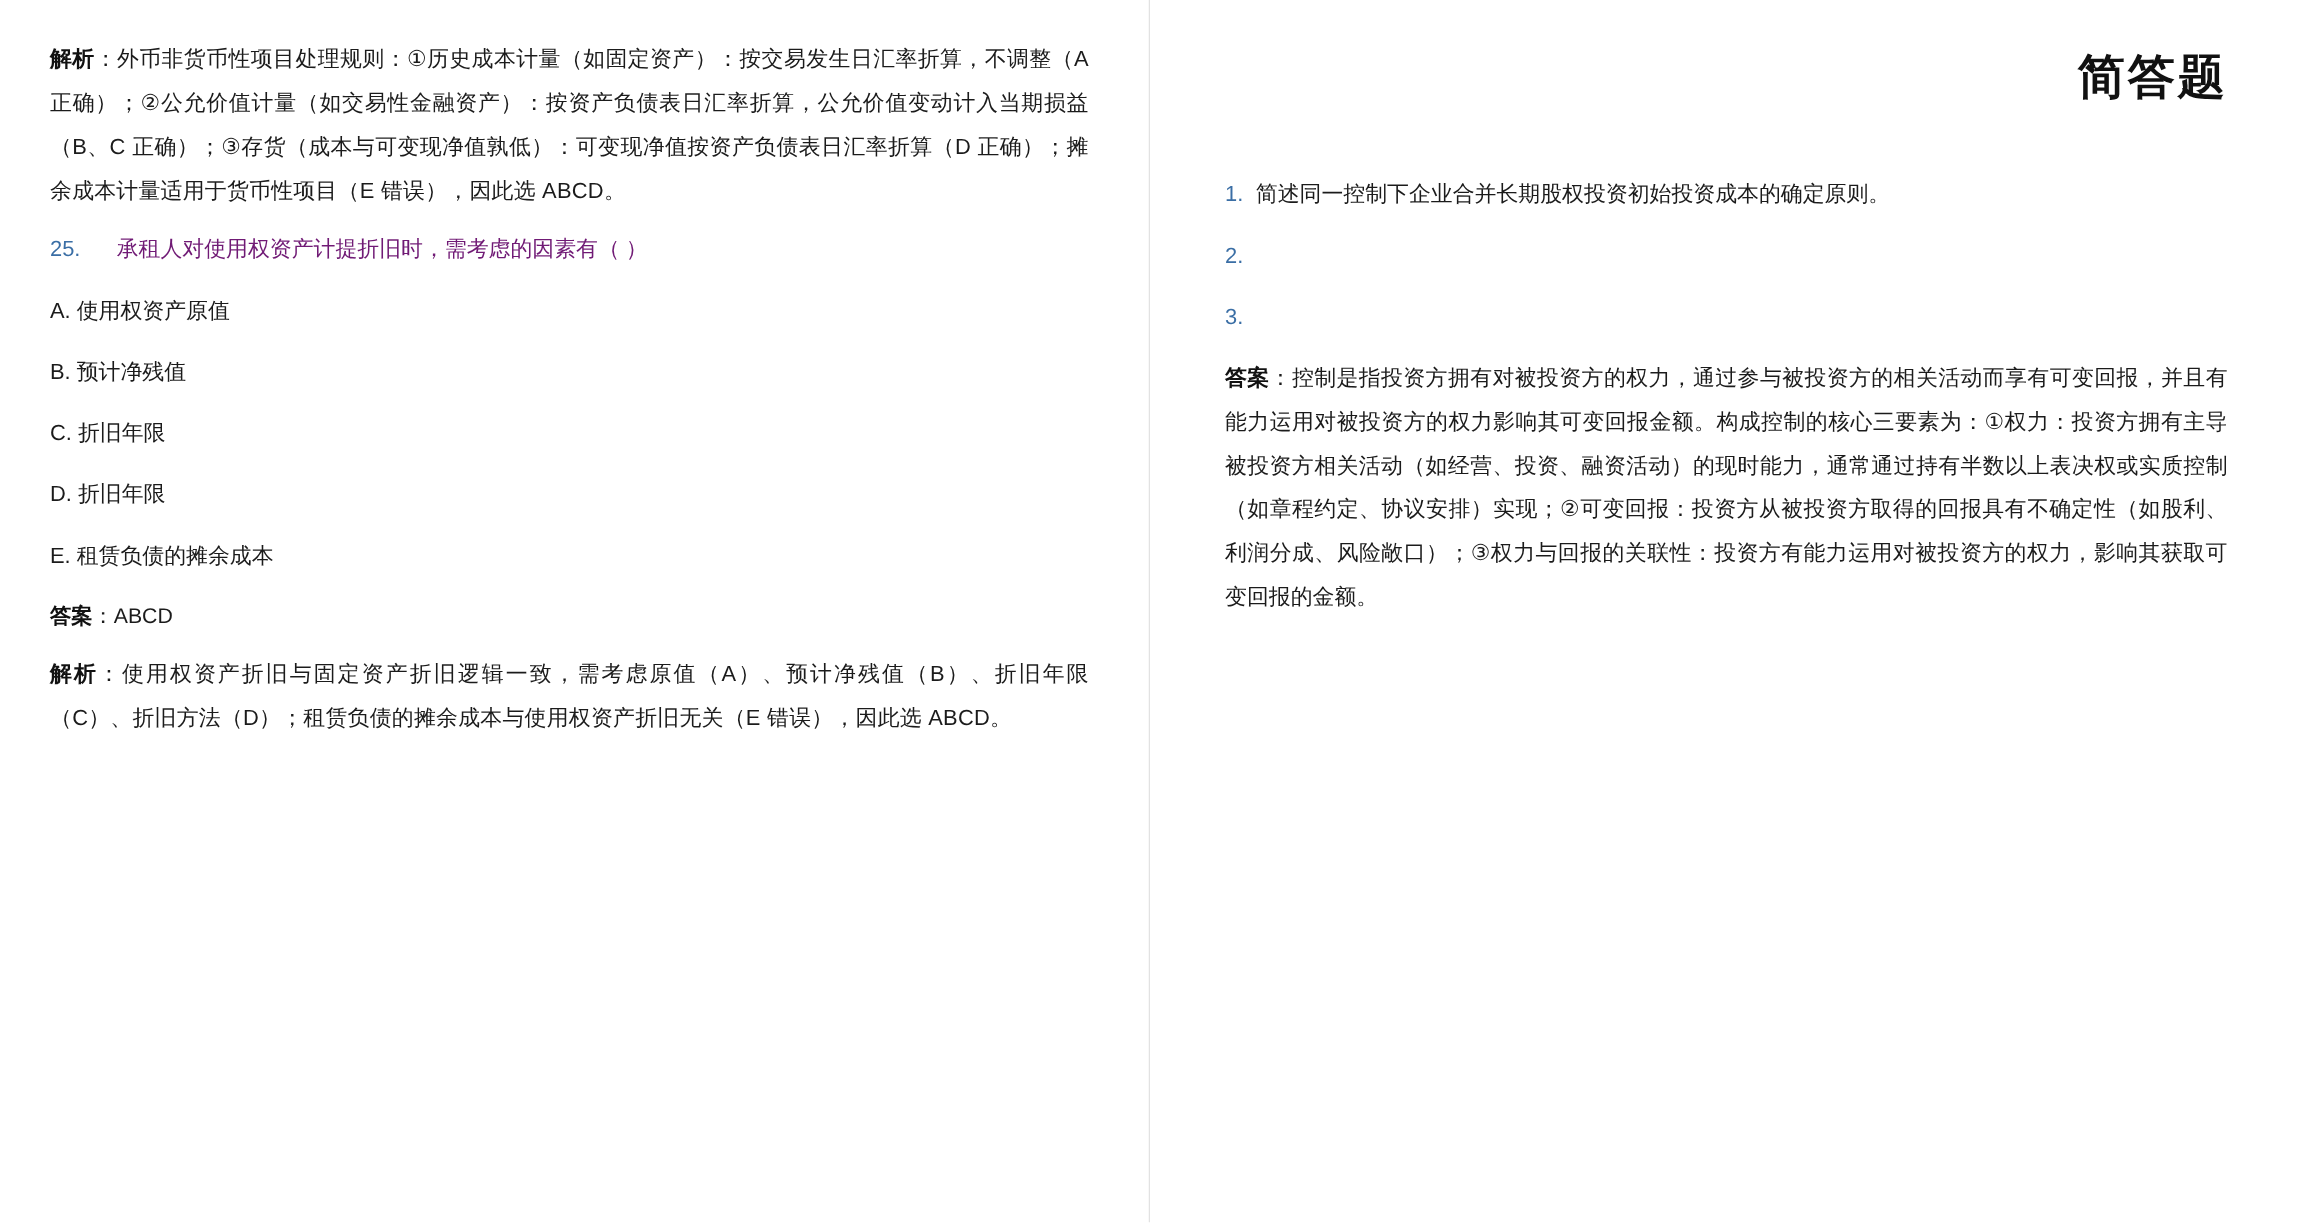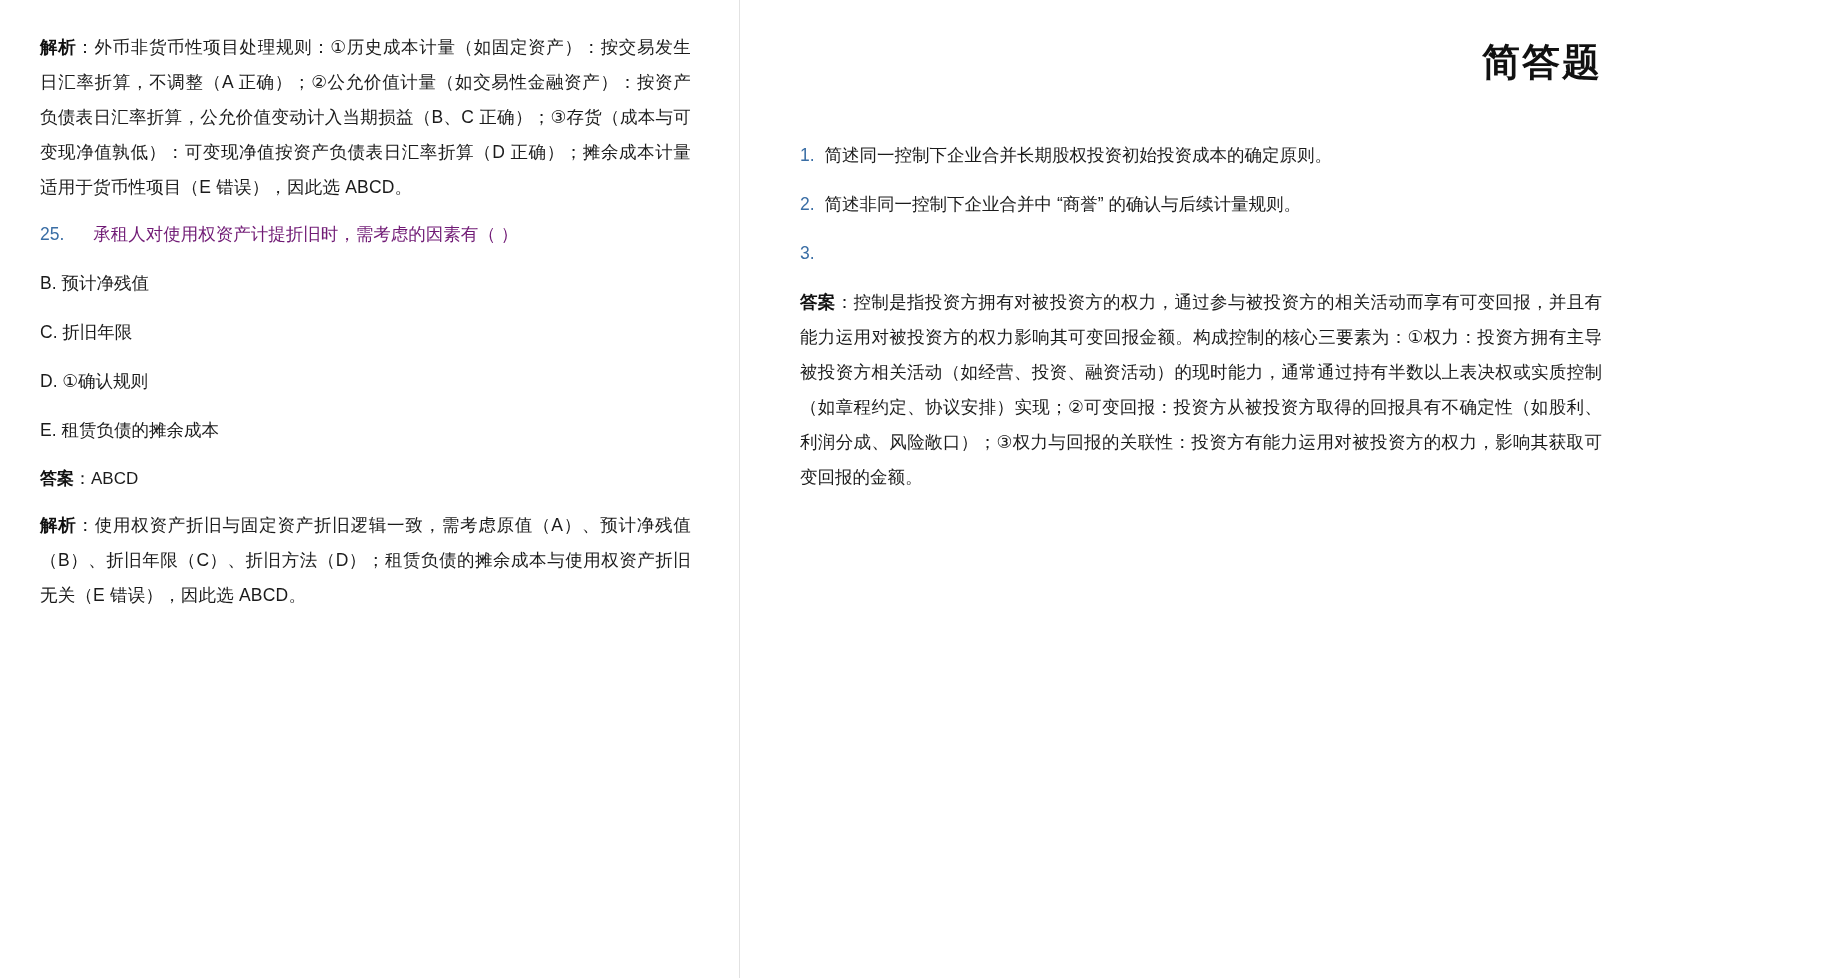--- a/index.html
+++ b/index.html
@@ -20,21 +20,21 @@
     height: 978px;
     box-sizing: border-box;
   }
   .col {
     box-sizing: border-box;
     height: 978px;
     overflow: hidden;
     position: relative;
   }
   .col-left {
-    width: 740px;
+    width: 920px;
     padding: 30px 48px 0 40px;
     border-right: 1px solid #e2e2e2;
   }
   .col-right {
     width: 922px;
     padding: 30px 60px 0 60px;
   }
 
   
   .p {
@@ -114,43 +114,43 @@
 
   <div class="col col-left">
 
     <p class="p"><span class="lbl">解析</span><span>：外币非货币性项目处理规则：①历史成本计量（如固定资产）：按交易发生日汇率折算，不调整（A 正确）；②公允价值计量（如交易性金融资产）：按资产负债表日汇率折算，公允价值变动计入当期损益（B、C 正确）；③存货（成本与可变现净值孰低）：可变现净值按资产负债表日汇率折算（D 正确）；摊余成本计量适用于货币性项目（E 错误），因此选 ABCD。</span></p>
 
     <div class="q-line">
       <span class="q-num">25.</span>
       <span class="q-text">承租人对使用权资产计提折旧时，需考虑的因素有（    ）</span>
     </div>
 
+    <p class="opt">A. 使用权资产原值</p>
     <p class="opt">B. 预计净残值</p>
     <p class="opt">C. 折旧年限</p>
-    <p class="opt">D. ①确认规则</p>
+    <p class="opt">D. 折旧年限</p>
     <p class="opt">E. 租赁负债的摊余成本</p>
 
     <p class="ans-line"><span class="lbl">答案</span><span>：ABCD</span></p>
 
     <p class="p"><span class="lbl">解析</span><span>：使用权资产折旧与固定资产折旧逻辑一致，需考虑原值（A）、预计净残值（B）、折旧年限（C）、折旧方法（D）；租赁负债的摊余成本与使用权资产折旧无关（E 错误），因此选 ABCD。</span></p>
 
   </div>
 
   <div class="col col-right">
 
     <h1 class="sec-title">简答题</h1>
 
     <div class="r-q">
       <span class="r-q-num">1.</span>
       <span>简述同一控制下企业合并长期股权投资初始投资成本的确定原则。</span>
     </div>
 
     <div class="r-q">
       <span class="r-q-num">2.</span>
-      <span>简述非同一控制下企业合并中 “商誉” 的确认与后续计量规则。</span>
     </div>
 
     <div class="r-q">
       <span class="r-q-num">3.</span>
     </div>
     <p class="r-ans"><span class="lbl">答案</span><span>：控制是指投资方拥有对被投资方的权力，通过参与被投资方的相关活动而享有可变回报，并且有能力运用对被投资方的权力影响其可变回报金额。构成控制的核心三要素为：①权力：投资方拥有主导被投资方相关活动（如经营、投资、融资活动）的现时能力，通常通过持有半数以上表决权或实质控制（如章程约定、协议安排）实现；②可变回报：投资方从被投资方取得的回报具有不确定性（如股利、利润分成、风险敞口）；③权力与回报的关联性：投资方有能力运用对被投资方的权力，影响其获取可变回报的金额。</span></p>
 
   </div>
 
 </div>

